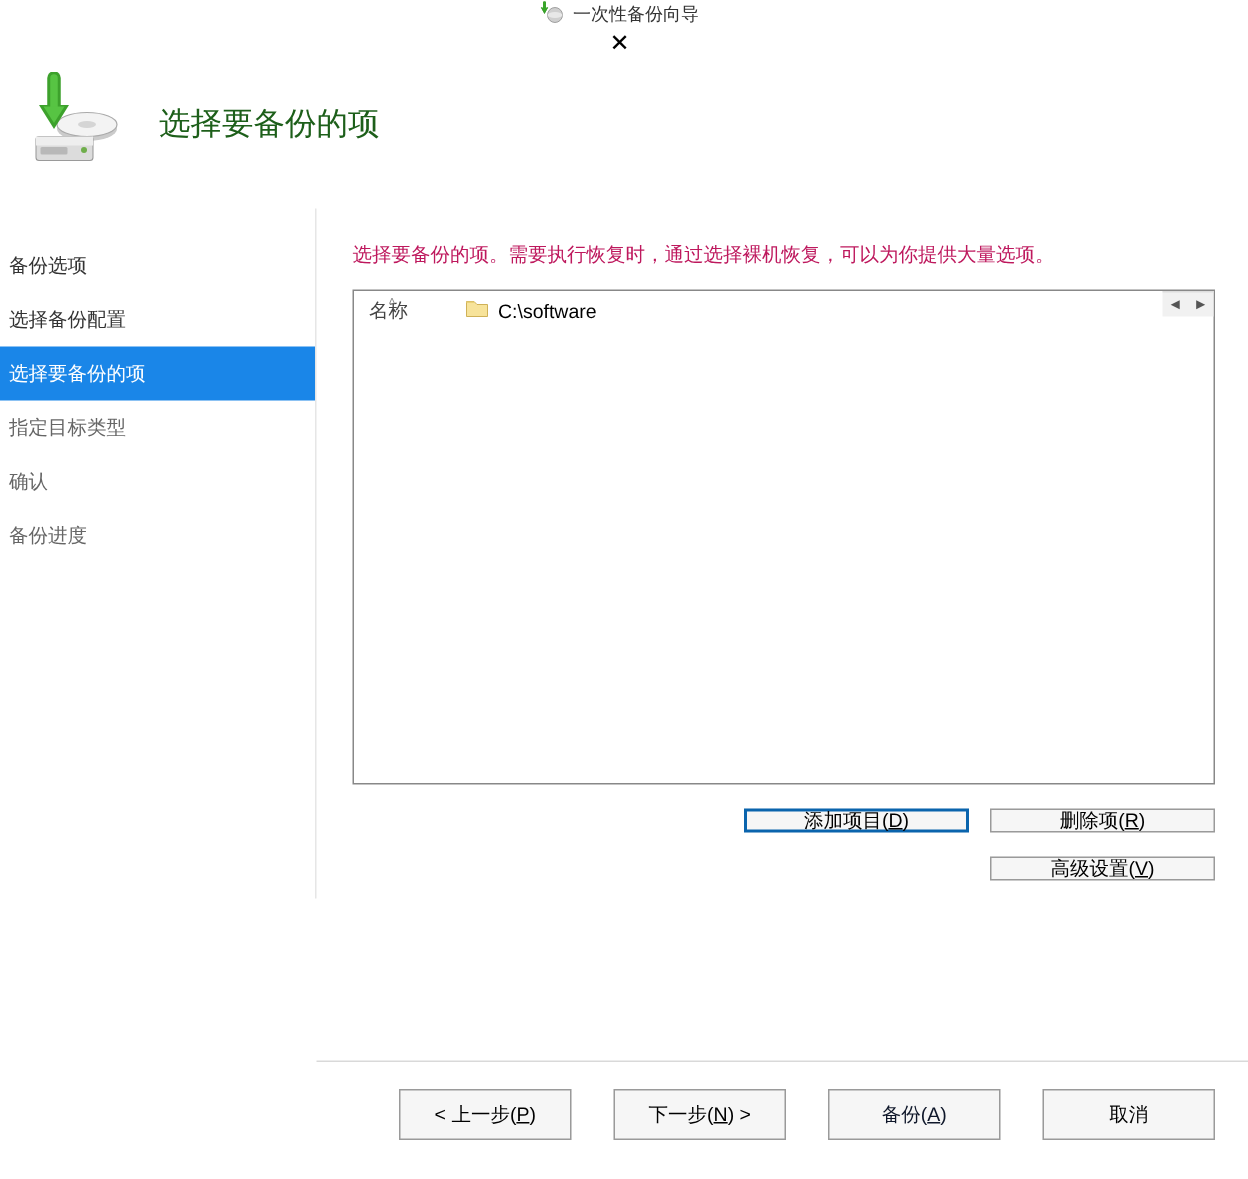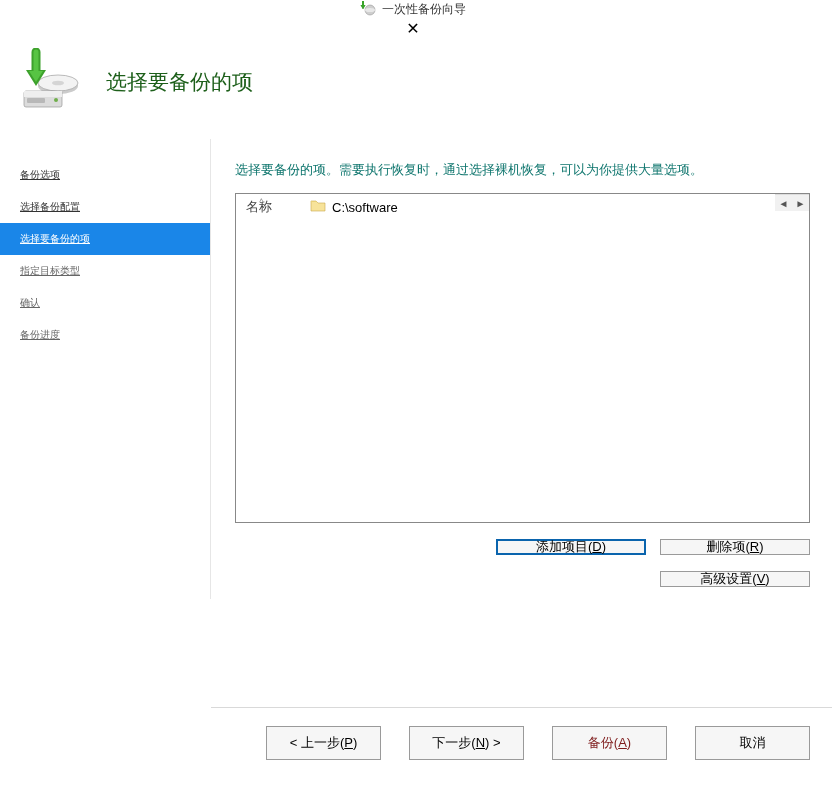--- a/index.html
+++ b/index.html
@@ -30,34 +30,33 @@
       padding: 18px 12px 24px 18px;
     }
     .header-title { font-size: 21px; color: #1d5f1a; }
     .content { display: flex; }
     .sidebar {
       width: 211px;
       border-right: 1px solid #e6e6e6;
       padding-top: 20px;
     }
     .sidebar-item {
-      padding: 9px 20px;
-      font-size: 10px;
+      padding: 9px 6px;
+      font-size: 13px;
       color: #333;
-      text-decoration: underline;
     }
     .sidebar-item.active { background: #1a86e8; color: #fff; }
     .sidebar-item.dim { color: #666; }
     .main {
       flex: 1;
       padding: 22px 22px 12px 24px;
       display: flex;
       flex-direction: column;
     }
-    .instruction { font-size: 13px; color: #0f766e; margin-bottom: 14px; }
+    .instruction { font-size: 13px; color: #be185d; margin-bottom: 14px; }
     .listbox {
       border: 1px solid #888;
       background: #fff;
       height: 330px;
       display: flex;
       flex-direction: row;
     }
     .listbox-header {
       padding: 4px 10px;
       font-size: 13px;
@@ -110,21 +109,21 @@
       padding: 18px 22px;
       display: flex;
       justify-content: flex-end;
       gap: 28px;
       position: absolute;
       bottom: 8px;
       left: 211px;
       right: 0;
     }
     .footer .btn { width: 115px; height: 34px; }
-    .btn.disabled { color: #7f1d1d; }
+    .btn.disabled { color: #0f172a; }
   </style>
 </head>
 <body>
 
 <div class="titlebar">
   <div class="titlebar-left">
     <span>
       <svg width="16" height="16" viewBox="0 0 16 16">
         <circle cx="10" cy="10" r="5" fill="#cfcfcf" stroke="#888" stroke-width="0.5"></circle>
         <ellipse cx="10" cy="10" rx="5" ry="2" fill="#e8e8e8"></ellipse>

